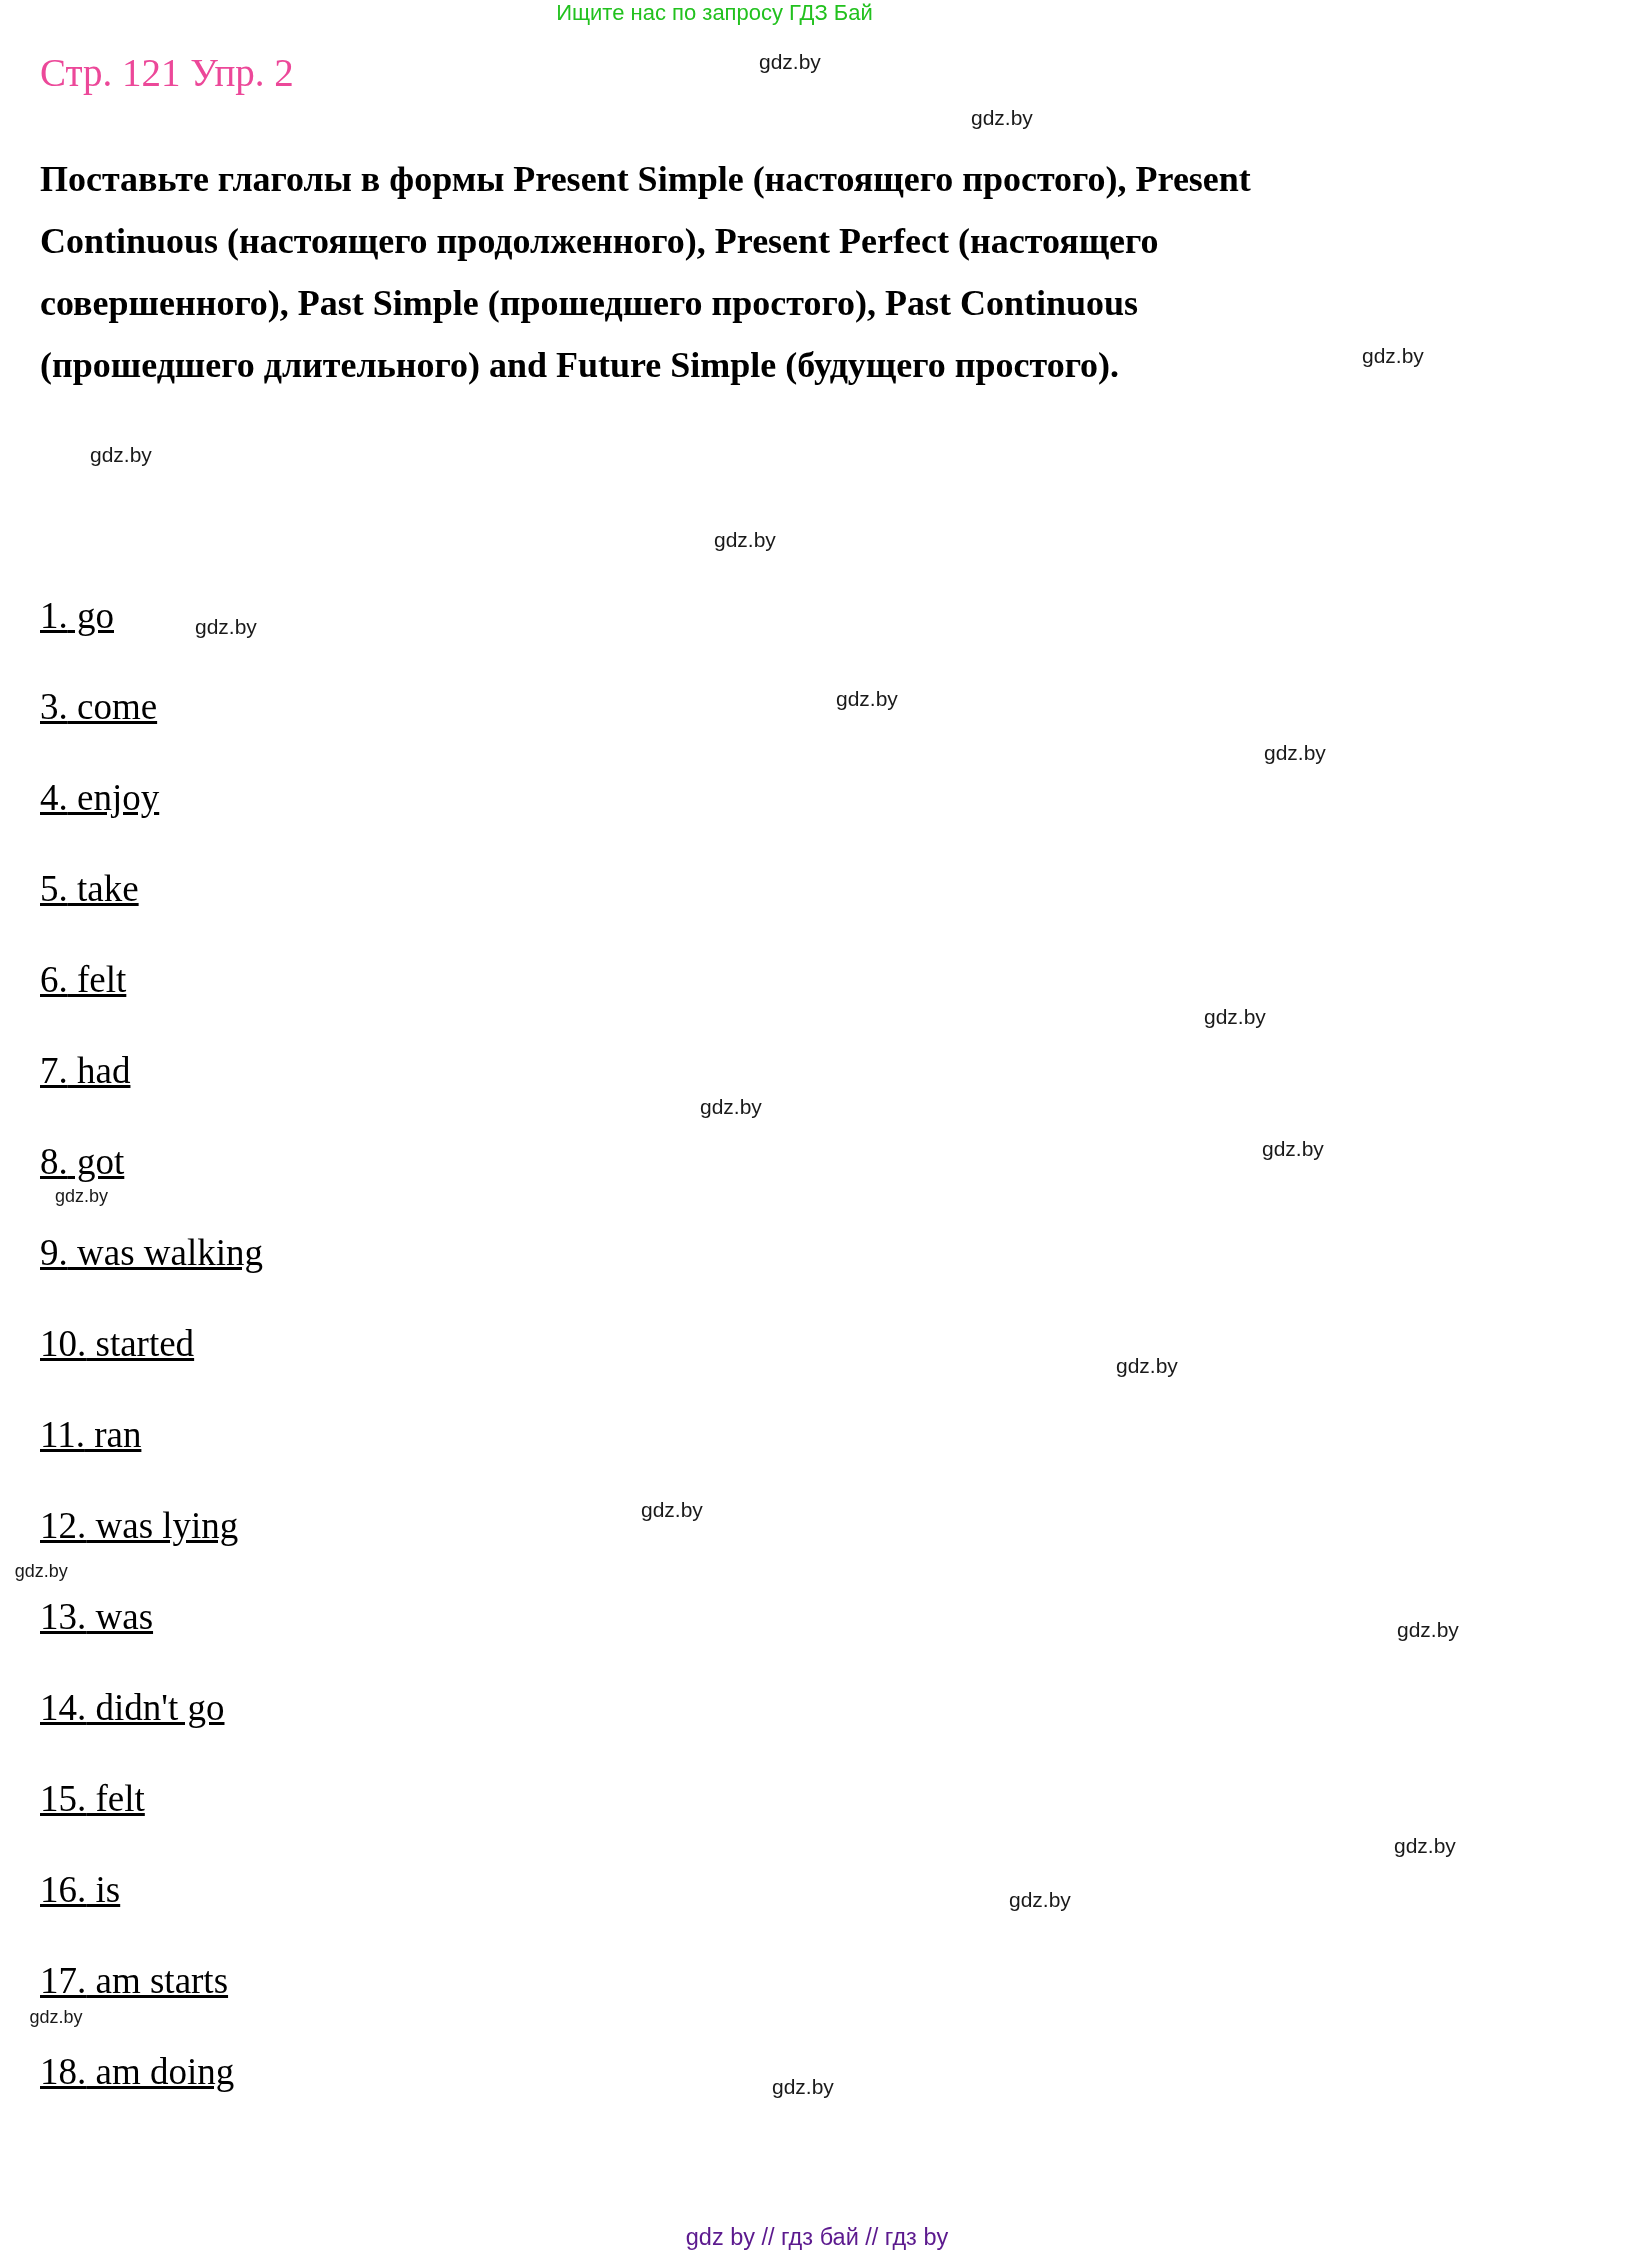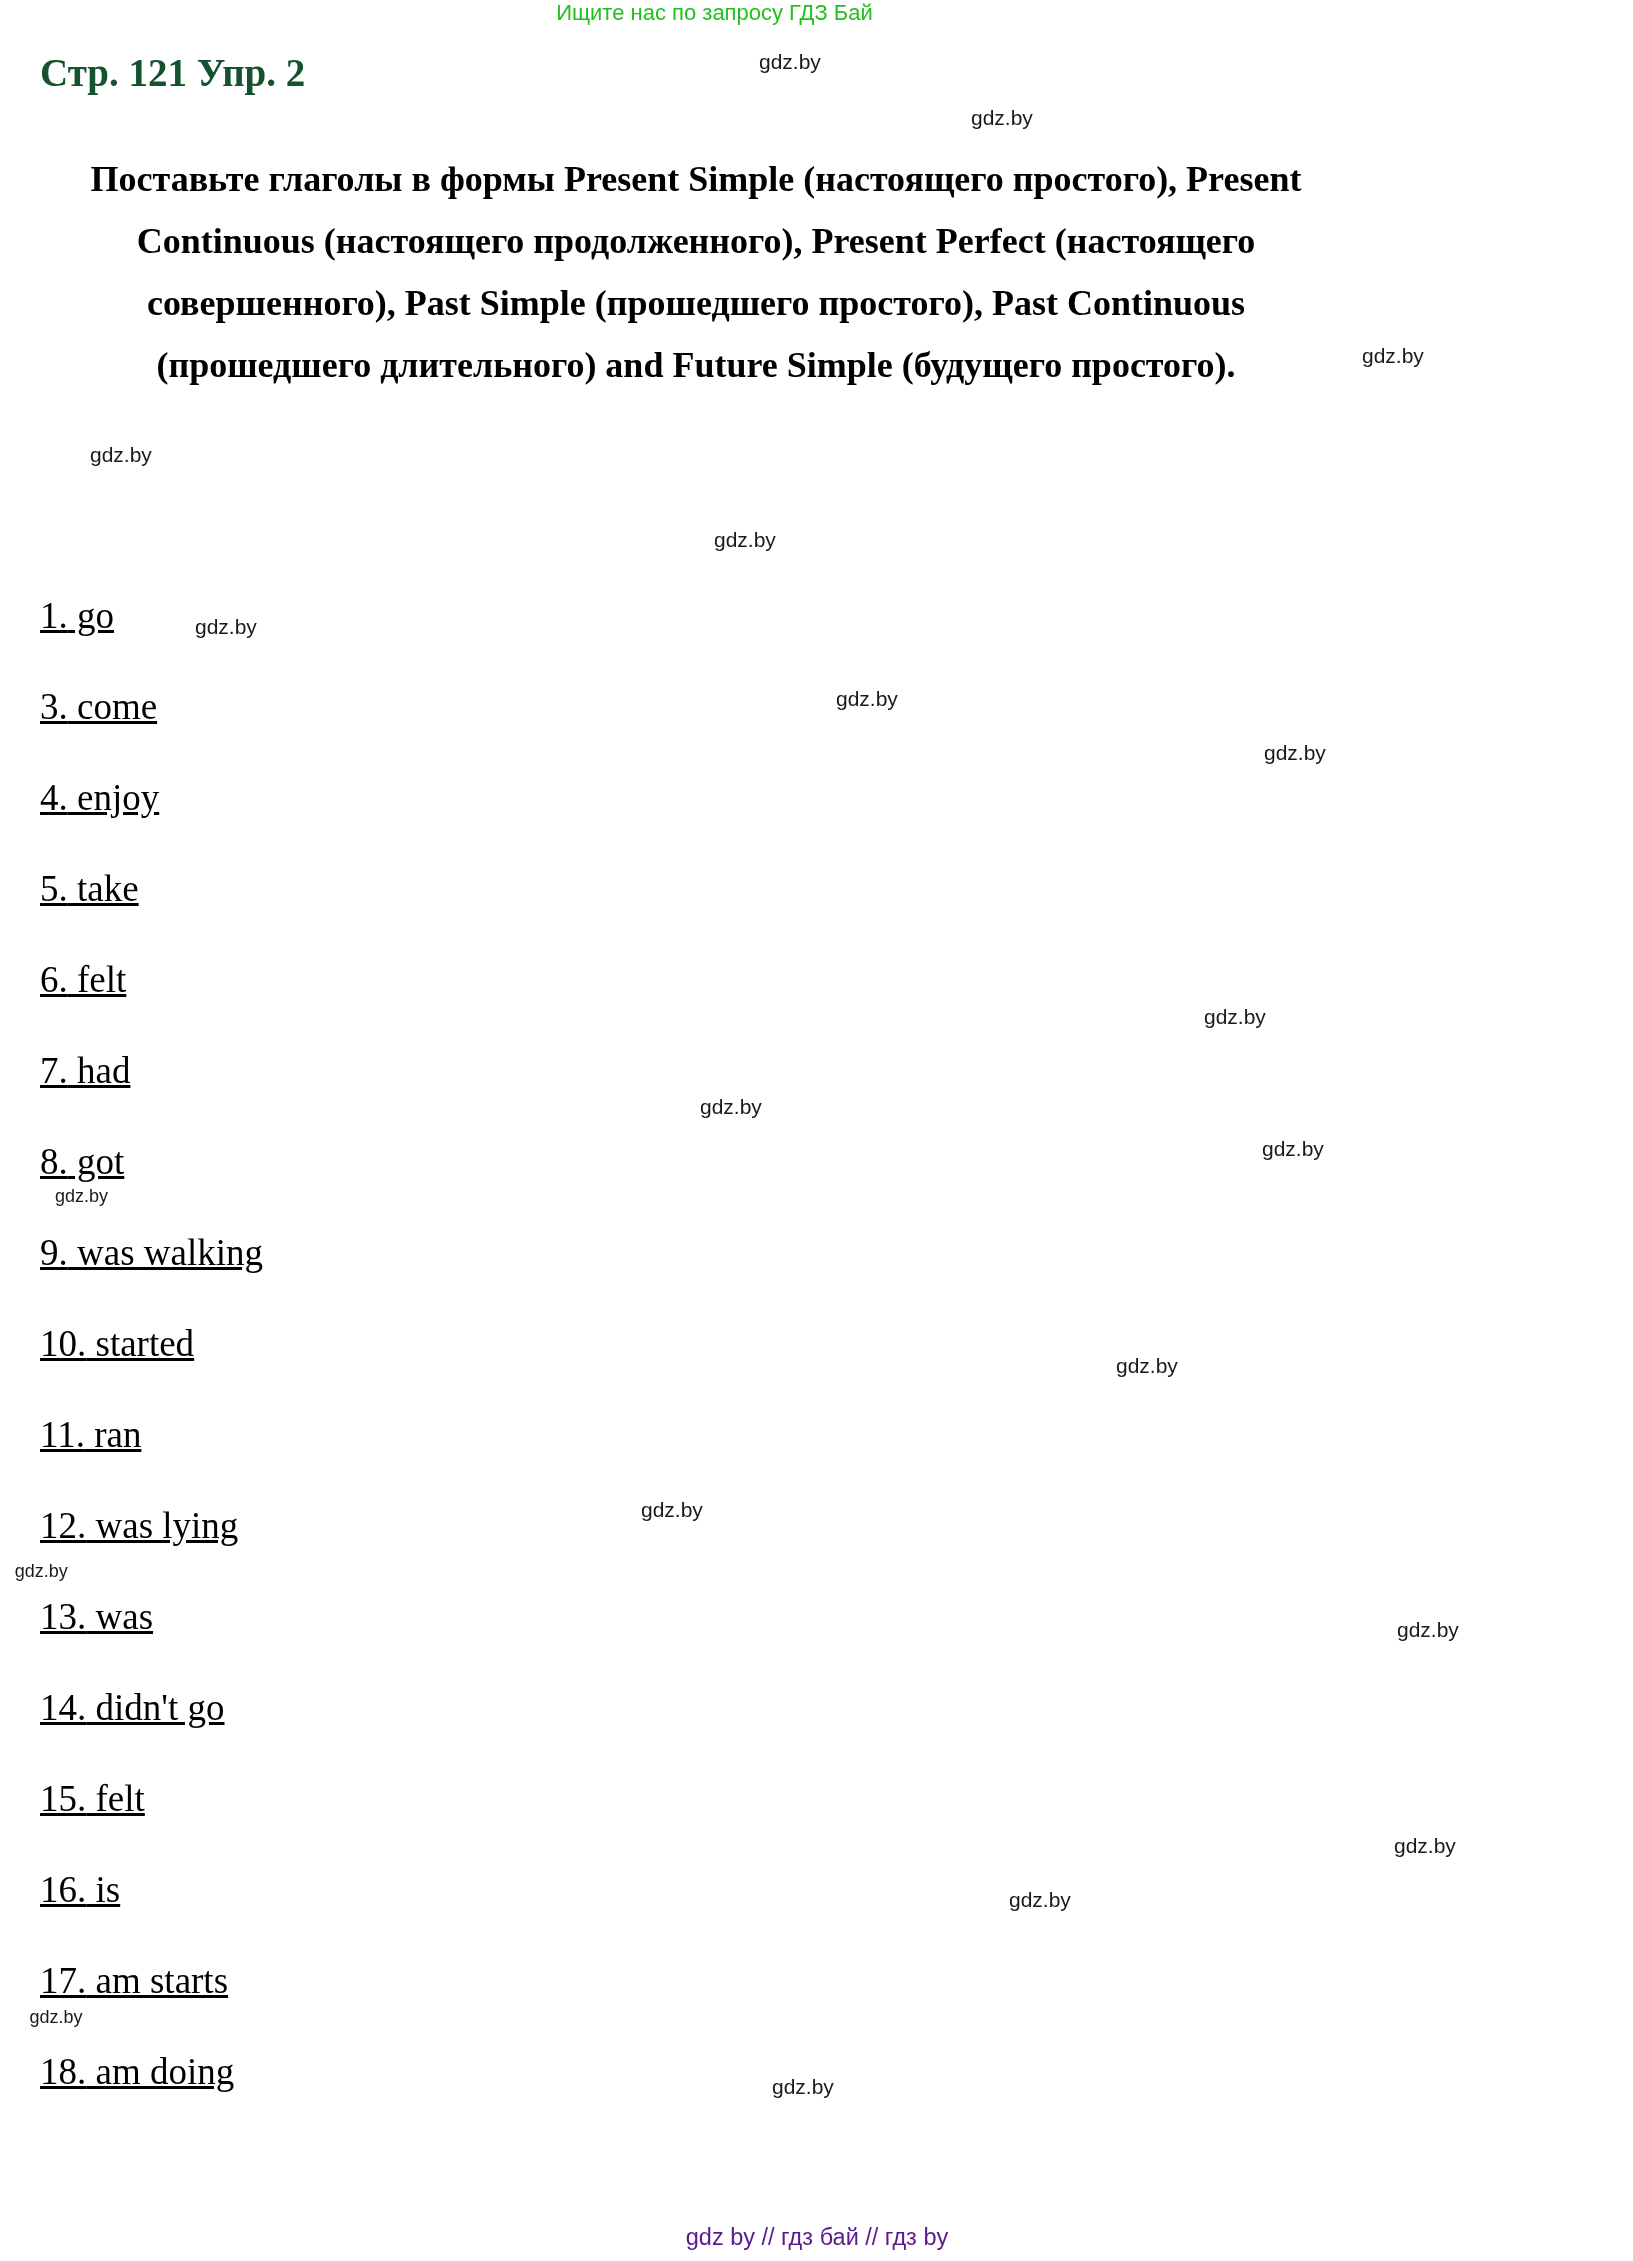--- a/index.html
+++ b/index.html
@@ -32,39 +32,39 @@
     color: #22c11e;
     white-space: nowrap;
   }
 
   
   .page-title {
     position: absolute;
     left: 40px;
     top: 50px;
     font-family: "Liberation Serif", serif;
-    font-weight: bold;
+    font-weight: normal;
     font-size: 39px;
     line-height: 45px;
     letter-spacing: 0px;
-    color: #14532d;
+    color: #ec4899;
     white-space: nowrap;
   }
 
   .instruction {
     position: absolute;
     left: 40px;
     top: 148px;
     width: 1312px;
     font-family: "Liberation Serif", serif;
     font-weight: bold;
     font-size: 36px;
     line-height: 62px;
     color: #000000;
-    text-align: center;
+    text-align: left;
   }
 
   
   .answers {
     position: absolute;
     left: 40px;
     top: 570px;
     width: 782px;
     margin: 0;
     padding: 0;

